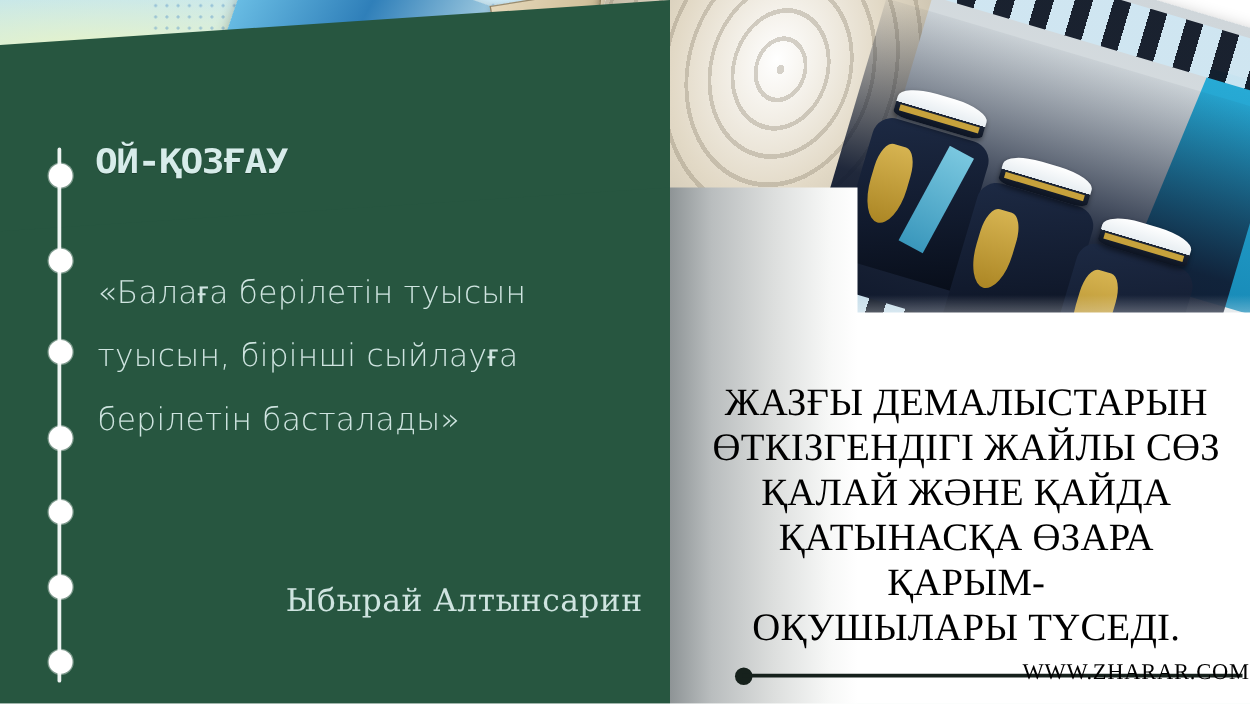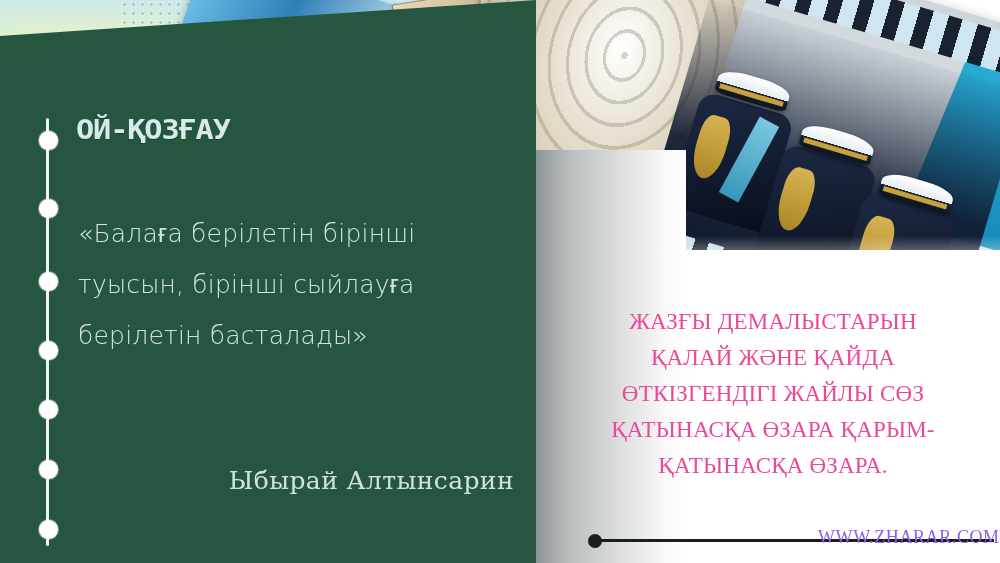--- a/index.html
+++ b/index.html
@@ -291,43 +291,43 @@
     font-size: 25px;
     letter-spacing: .4px;
   }
 
   
   .headline {
     position: absolute;
     left: 556px; top: 304px;
     width: 434px;
     text-align: center;
-    color: #ec4899;
+    color: #000000;
     font-family: "Liberation Serif", serif;
     font-weight: 400;
-    font-size: 23px;
+    font-size: 31px;
     line-height: 36px;
     letter-spacing: .2px;
   }
 
   
   .rule {
     position: absolute;
     left: 594px; top: 539px; width: 400px; height: 3px;
     background: #16211c;
   }
   .rule-dot {
     position: absolute;
     left: 588px; top: 534px; width: 14px; height: 14px; border-radius: 50%;
     background: #16211c;
   }
   .watermark {
     position: absolute;
     left: 818px; top: 527px;
-    color: #8b5cf6;
+    color: #000000;
     font-family: "Liberation Serif", serif;
     font-size: 18px;
     letter-spacing: .6px;
     white-space: nowrap;
   }
 </style>
 </head>
 <body>
 
 <div id="slide">
@@ -413,32 +413,32 @@
     <div class="dot" style="top:36%"></div>
     <div class="dot" style="top:52%"></div>
     <div class="dot" style="top:66%"></div>
     <div class="dot" style="top:80%"></div>
     <div class="dot" style="top:94%"></div>
   </div>
 
   <div class="kicker">ОЙ-ҚОЗҒАУ</div>
 
   <div class="quote">
-    <div>«Балаға берілетін бірінші</div>
+    <div>«Балаға берілетін туысын</div>
     <div>туысын, бірінші сыйлауға</div>
     <div>берілетін басталады»</div>
   </div>
 
   <div class="author">Ыбырай Алтынсарин</div>
 
   <div class="headline">
     <div>ЖАЗҒЫ ДЕМАЛЫСТАРЫН</div>
+    <div>ӨТКІЗГЕНДІГІ ЖАЙЛЫ СӨЗ</div>
     <div>ҚАЛАЙ ЖӘНЕ ҚАЙДА</div>
-    <div>ӨТКІЗГЕНДІГІ ЖАЙЛЫ СӨЗ</div>
     <div>ҚАТЫНАСҚА ӨЗАРА ҚАРЫМ-</div>
-    <div>ҚАТЫНАСҚА ӨЗАРА.</div>
+    <div>ОҚУШЫЛАРЫ ТҮСЕДІ.</div>
   </div>
 
   <div class="rule-dot"></div>
   <div class="rule"></div>
   <div class="watermark">WWW.ZHARAR.COM</div>
 
 </div>
 
 </body></html>

